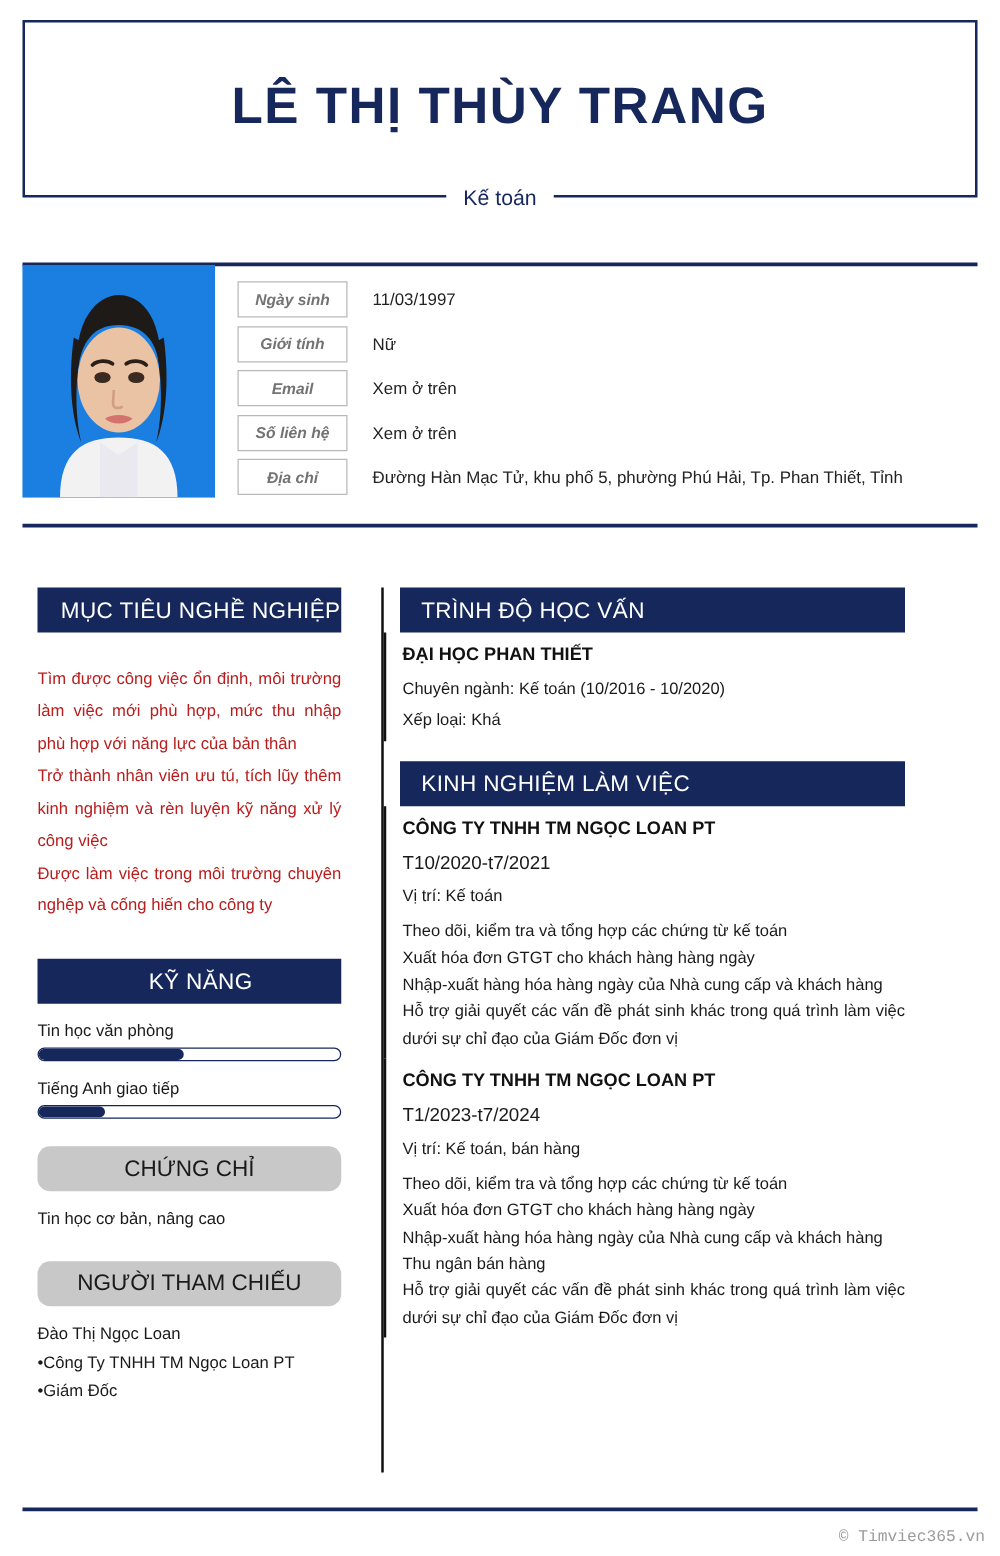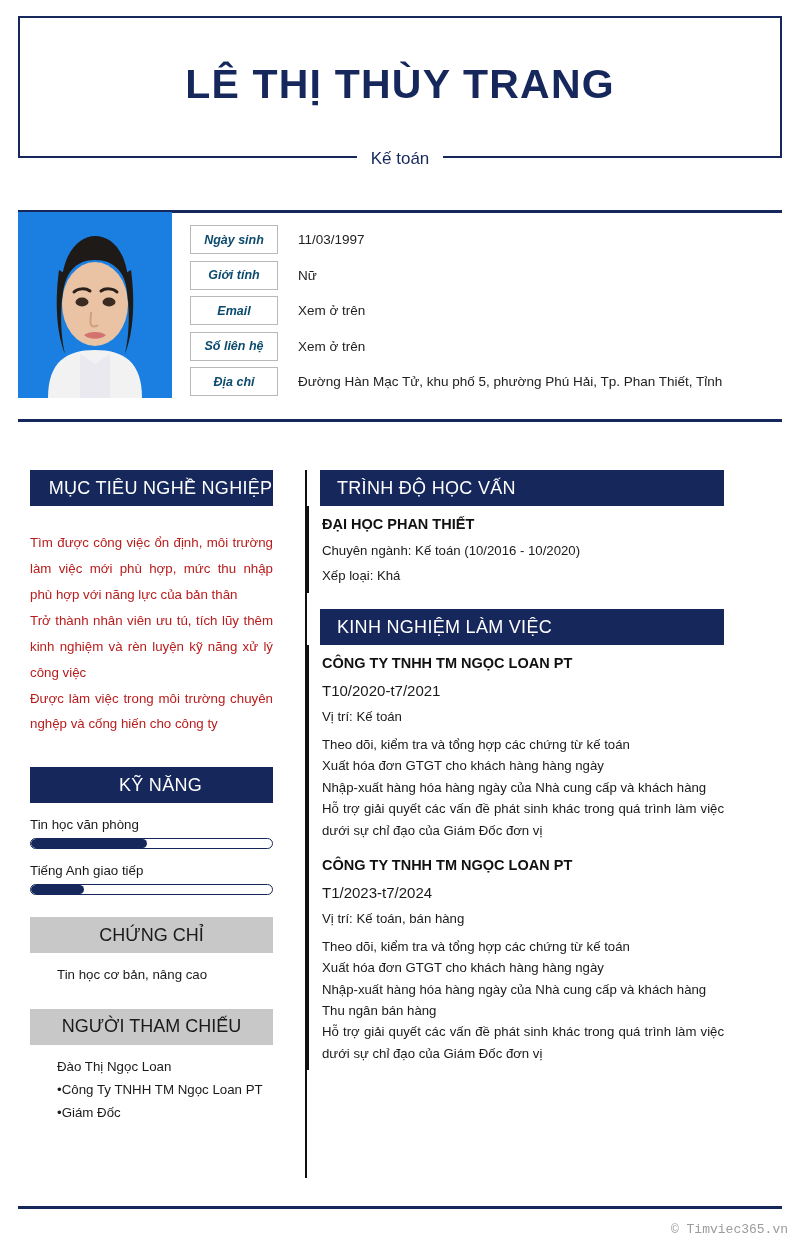--- a/index.html
+++ b/index.html
@@ -100,21 +100,21 @@
   .info-label {
     width: 88px;
     height: 29px;
     border: 1px solid #b9b9b9;
     display: flex;
     align-items: center;
     justify-content: center;
     font-size: 12.5px;
     font-weight: bold;
     font-style: italic;
-    color: #0c4a6e;
+    color: #737373;
     white-space: nowrap;
   }
   .info-value {
     margin-left: 20px;
     font-size: 13.5px;
     color: #222;
     white-space: nowrap;
   }
 
   .section-rule {
@@ -167,20 +167,21 @@
   
   .bar-gray {
     background: #c8c8c8;
     color: #1a1a1a;
     height: 36px;
     display: flex;
     align-items: center;
     justify-content: center;
     font-size: 18px;
     white-space: nowrap;
+    border-radius: 10px;
   }
 
   .obj-text {
     margin-top: 24px;
     font-size: 13.3px;
     line-height: 1.95;
     text-align: justify;
     color: #b91c1c;
   }
 
@@ -202,21 +203,20 @@
     position: absolute;
     left: 0; top: 0; bottom: 0;
     background: #16275c;
     border-radius: 7px;
   }
 
   .plain-line {
     font-size: 13.3px;
     line-height: 1.75;
     color: #1a1a1a;
-    margin-left: 27px;
   }
 
   
   .entry {
     border-left: 2.5px solid #111111;
     padding-left: 13px;
     padding-top: 10px;
     padding-bottom: 6px;
     margin-left: -13px;
   }

